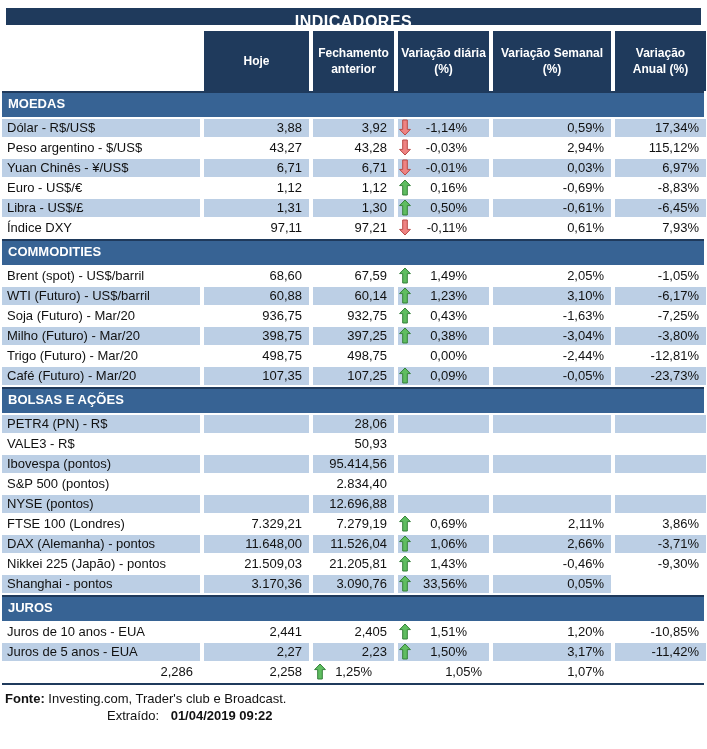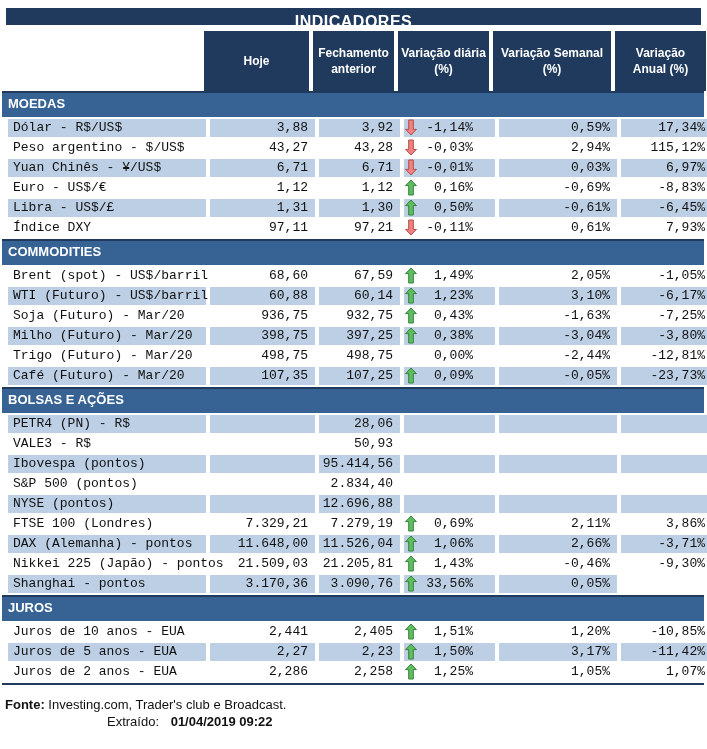--- a/index.html
+++ b/index.html
@@ -28,31 +28,31 @@
     line-height:1.35;padding:0 3px;
   }
   .hcell.spacer{background:transparent;}
   .section-band{
     margin:0 3px 2px 2px;height:26px;background:var(--section);
     border-top:2px solid var(--navy);color:#fff;font-weight:bold;
     font-size:13px;padding:2px 0 0 6px;line-height:17px;
   }
   .row{
     display:grid;grid-template-columns:var(--cols);column-gap:4px;
-    margin:0 3px 2px 8px;height:18px;font-size:13px;line-height:18px;font-family:Liberation Mono, monospace;
+    margin:0 3px 2px 2px;height:18px;font-size:13px;line-height:18px;
   }
   .cell{height:18px;overflow:visible;white-space:nowrap;}
   .stripe .cell{background:var(--stripe);}
   .lab{padding-left:5px;}
   .num{text-align:right;padding-right:7px;}
   .c-vd{position:relative;text-align:right;}
   .c-vd .val{display:inline-block;padding-right:22px;}
   .c-vd svg{position:absolute;left:1px;top:0;}
   .bottom-rule{height:2px;background:var(--navy);margin:0 3px 0 2px;}
-  .footer{margin-top:12px;font-size:13px;}
+  .footer{margin-top:6px;font-size:13px;}
   .fonte-line{padding-left:5px;line-height:16px;}
   .b{font-weight:bold;}
   .extraido-line{padding-left:107px;line-height:16px;margin-top:1px;}
   .extraido-line .ex-val{margin-left:8px;font-weight:bold;}
 </style>
 </head>
 <body>
 
 <div class="page">
 
@@ -283,21 +283,20 @@
         <div class="cell lab">Juros de 5 anos - EUA</div>
         <div class="cell num">2,27</div>
         <div class="cell num">2,23</div>
         <div class="cell c-vd"><svg width="12" height="17" viewBox="0 0 12 17">
             <path d="M6 1 L11.4 6.6 L8.3 6.6 L8.3 16 L3.7 16 L3.7 6.6 L0.6 6.6 Z" fill="#5fbd60" stroke="#35813a" stroke-width="1" stroke-linejoin="round"></path>
           </svg><span class="val">1,50%</span></div>
         <div class="cell num">3,17%</div>
         <div class="cell num">-11,42%</div>
       </div>
       <div class="row">
-        <div class="cell lab">Juros de 2 anos - EUA</div>
         <div class="cell num">2,286</div>
         <div class="cell num">2,258</div>
         <div class="cell c-vd"><svg width="12" height="17" viewBox="0 0 12 17">
             <path d="M6 1 L11.4 6.6 L8.3 6.6 L8.3 16 L3.7 16 L3.7 6.6 L0.6 6.6 Z" fill="#5fbd60" stroke="#35813a" stroke-width="1" stroke-linejoin="round"></path>
           </svg><span class="val">1,25%</span></div>
         <div class="cell num">1,05%</div>
         <div class="cell num">1,07%</div>
       </div>
     </div>
 

